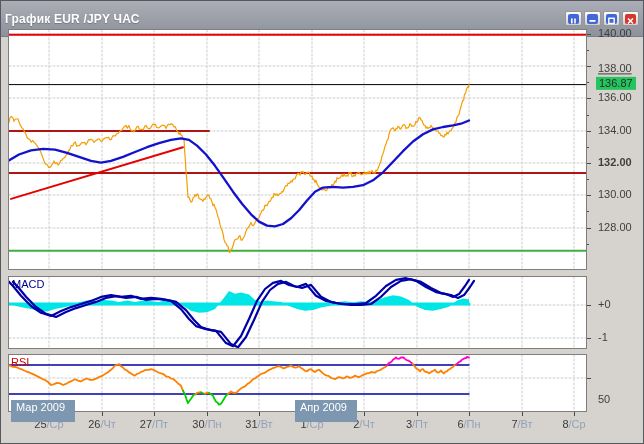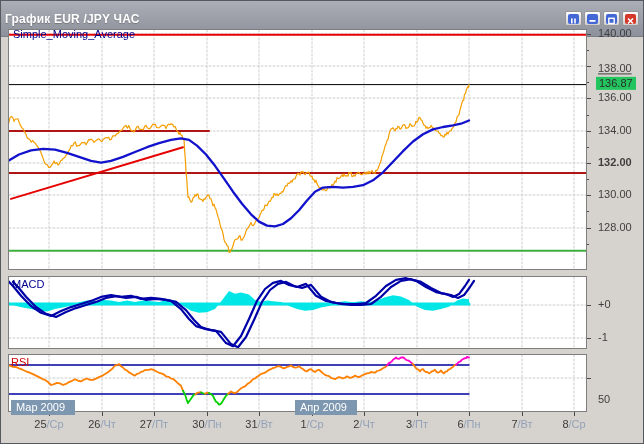--- a/index.html
+++ b/index.html
@@ -31,21 +31,21 @@
   .yl{position:absolute;left:597px;font-size:11px;color:#3f3f3f;transform:translateY(-55%);white-space:nowrap;}
   .ylc{position:absolute;left:595px;font-size:11px;color:#2c2c2c;background:#22c55e;
        padding:0 3px 1px 3px;transform:translateY(-55%);white-space:nowrap;z-index:6;}
   .ytick{position:absolute;left:586px;width:4px;height:1px;background:#4a4a4a;}
   .ytick.minor{width:2px;}
   .xtick{position:absolute;top:411px;width:1px;height:4px;background:#4a4a4a;}
   .xl{position:absolute;top:417px;width:46px;margin-left:-23px;text-align:center;
       font-size:11px;white-space:nowrap;}
   .xl .n{color:#3a3a3a;}
   .xl .d{color:#93a1b8;}
-  .month{position:absolute;top:399px;height:15px;background:#7d97b0;color:#ffffff;
+  .month{position:absolute;top:399px;height:22px;background:#7d97b0;color:#ffffff;
          font-size:11px;line-height:15px;padding:0 5px;box-sizing:border-box;z-index:7;white-space:nowrap;}
 </style>
 </head>
 <body>
 
 <div class="window">
 
   <div class="titlebar">
     <span class="title">График EUR /JPY  ЧАС</span>
     <div class="winbtns">
@@ -154,21 +154,20 @@
         <polyline points="192.0,37.3 194.0,38.3 196.0,38.7" fill="none" stroke="#00d000" stroke-width="1.8" stroke-linejoin="round" stroke-linecap="round"></polyline>
         <polyline points="196.0,38.7 198.0,37.7 200.0,38.0" fill="none" stroke="#ff8000" stroke-width="1.8" stroke-linejoin="round" stroke-linecap="round"></polyline>
         <polyline points="200.0,38.0 202.0,39.1 204.0,40.9 205.5,44.0 207.0,46.7 208.5,47.6 210.0,49.6 211.5,49.1 213.0,47.4 214.5,44.8 216.0,42.3 217.5,40.3 219.0,38.7" fill="none" stroke="#00d000" stroke-width="1.8" stroke-linejoin="round" stroke-linecap="round"></polyline>
         <polyline points="219.0,38.7 220.5,37.9 222.0,36.5 224.0,37.7 226.0,38.0 228.0,37.2 230.0,35.1 232.0,33.3 234.0,32.2 236.0,31.4 238.0,29.3 240.0,28.1 242.0,26.4 244.0,24.2 246.0,23.5 248.0,21.8 250.0,20.6 252.0,18.8 254.0,18.4 256.0,17.7 258.0,16.3 260.0,14.9 262.0,14.1 264.0,13.0 266.0,12.6 268.0,11.4 270.0,11.2 272.0,11.9 274.0,13.3 276.0,13.0 278.0,11.9 280.0,11.3 282.0,10.5 284.0,11.9 286.0,12.6 288.0,12.3 290.0,11.2 292.0,12.9 294.0,14.1 296.0,15.8 298.0,16.3 300.0,14.7 302.0,14.1 304.0,15.9 306.0,17.0 308.0,15.4 310.0,14.8 312.0,16.5 314.0,18.4 316.0,19.9 318.0,20.6 320.0,21.1 322.0,22.8 324.0,23.5 326.0,24.2 328.0,22.9 330.0,22.1 332.0,22.7 334.0,23.5 336.0,22.7 338.0,21.3 340.0,22.5 342.0,22.8 344.0,21.9 346.0,20.6 348.0,21.6 350.0,22.1 352.0,21.1 354.0,19.9 356.0,19.2 358.0,18.4 360.0,18.2 362.0,17.0 364.0,17.3 366.0,17.7 368.0,16.0 370.0,15.5 372.0,14.6 374.0,13.3 376.0,12.2 378.0,10.5" fill="none" stroke="#ff8000" stroke-width="1.8" stroke-linejoin="round" stroke-linecap="round"></polyline>
         <polyline points="378.0,10.5 379.5,8.4 381.0,7.6 382.5,6.8 384.0,4.7 385.5,3.7 387.0,2.5 388.5,3.7 390.0,3.9 391.5,2.7 393.0,2.5 394.5,2.5 396.0,3.9 397.5,5.1 399.0,5.4 400.5,6.2 402.0,7.6 403.5,8.7" fill="none" stroke="#ff00cc" stroke-width="1.8" stroke-linejoin="round" stroke-linecap="round"></polyline>
         <polyline points="403.5,8.7 405.0,10.5 406.5,12.6 408.0,14.1 409.5,14.7 411.0,16.3 412.5,14.5 414.0,14.1 415.5,16.2 417.0,17.0 418.5,17.1 420.0,18.4 421.5,17.5 423.0,16.3 424.5,15.8 426.0,14.8 427.5,16.9 429.0,17.7 430.5,17.0 432.0,15.5 433.5,17.4 435.0,18.4 436.5,16.6 438.0,16.3 439.5,14.6 441.0,14.1 442.5,12.8 444.0,11.9 445.5,10.2 447.0,9.7" fill="none" stroke="#ff8000" stroke-width="1.8" stroke-linejoin="round" stroke-linecap="round"></polyline>
         <polyline points="447.0,9.7 448.5,8.4 450.0,6.8 451.5,6.4 453.0,4.7 454.5,3.8 456.0,3.2 457.0,3.1 458.0,1.8 459.0,2.4 460.0,2.5" fill="none" stroke="#ff00cc" stroke-width="1.8" stroke-linejoin="round" stroke-linecap="round"></polyline>
       </svg>
   </div>
 
-  <span class="indlbl" id="lbl-sma">Simple_Moving_Average</span>
   <span class="indlbl" id="lbl-macd">MACD</span>
   <span class="indlbl" id="lbl-rsi">RSI</span>
 
   <div id="overlay">
       <div class="ytick" style="top: 33px;"></div>
       <div class="yl" style="top: 33px;">140.00</div>
       <div class="ytick" style="top: 65px;"></div>
       <div class="yl" style="top: 68px; text-decoration: underline;">138.00</div>
       <div class="ytick" style="top: 97px;"></div>
       <div class="yl" style="top: 97px;">136.00</div>

